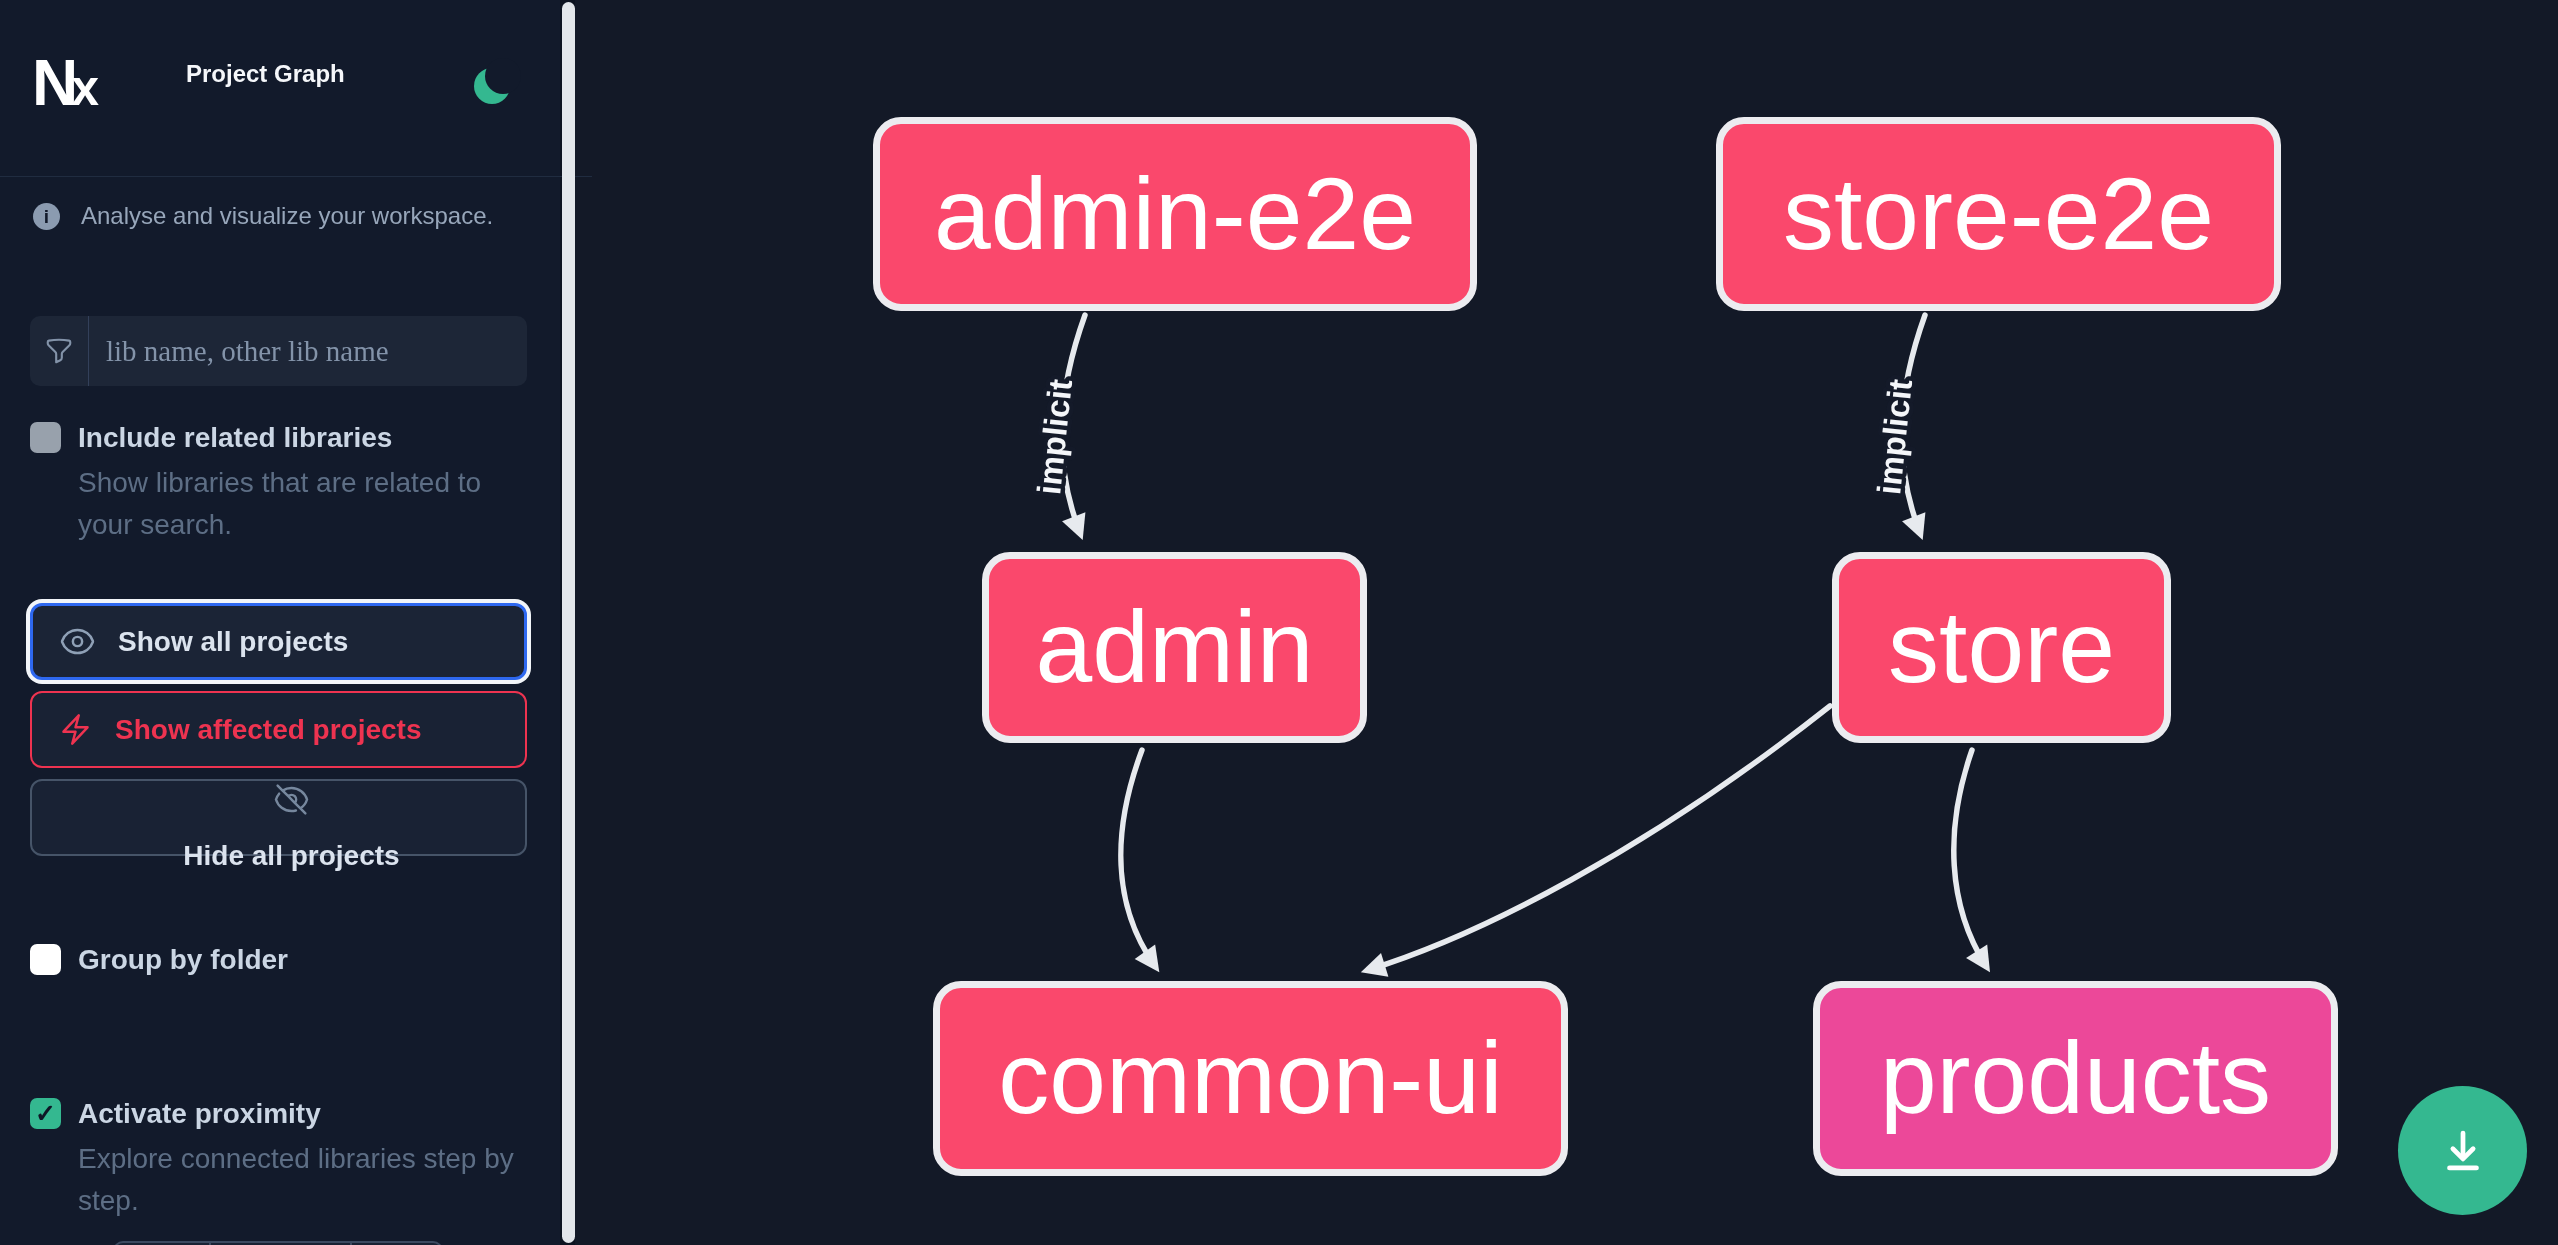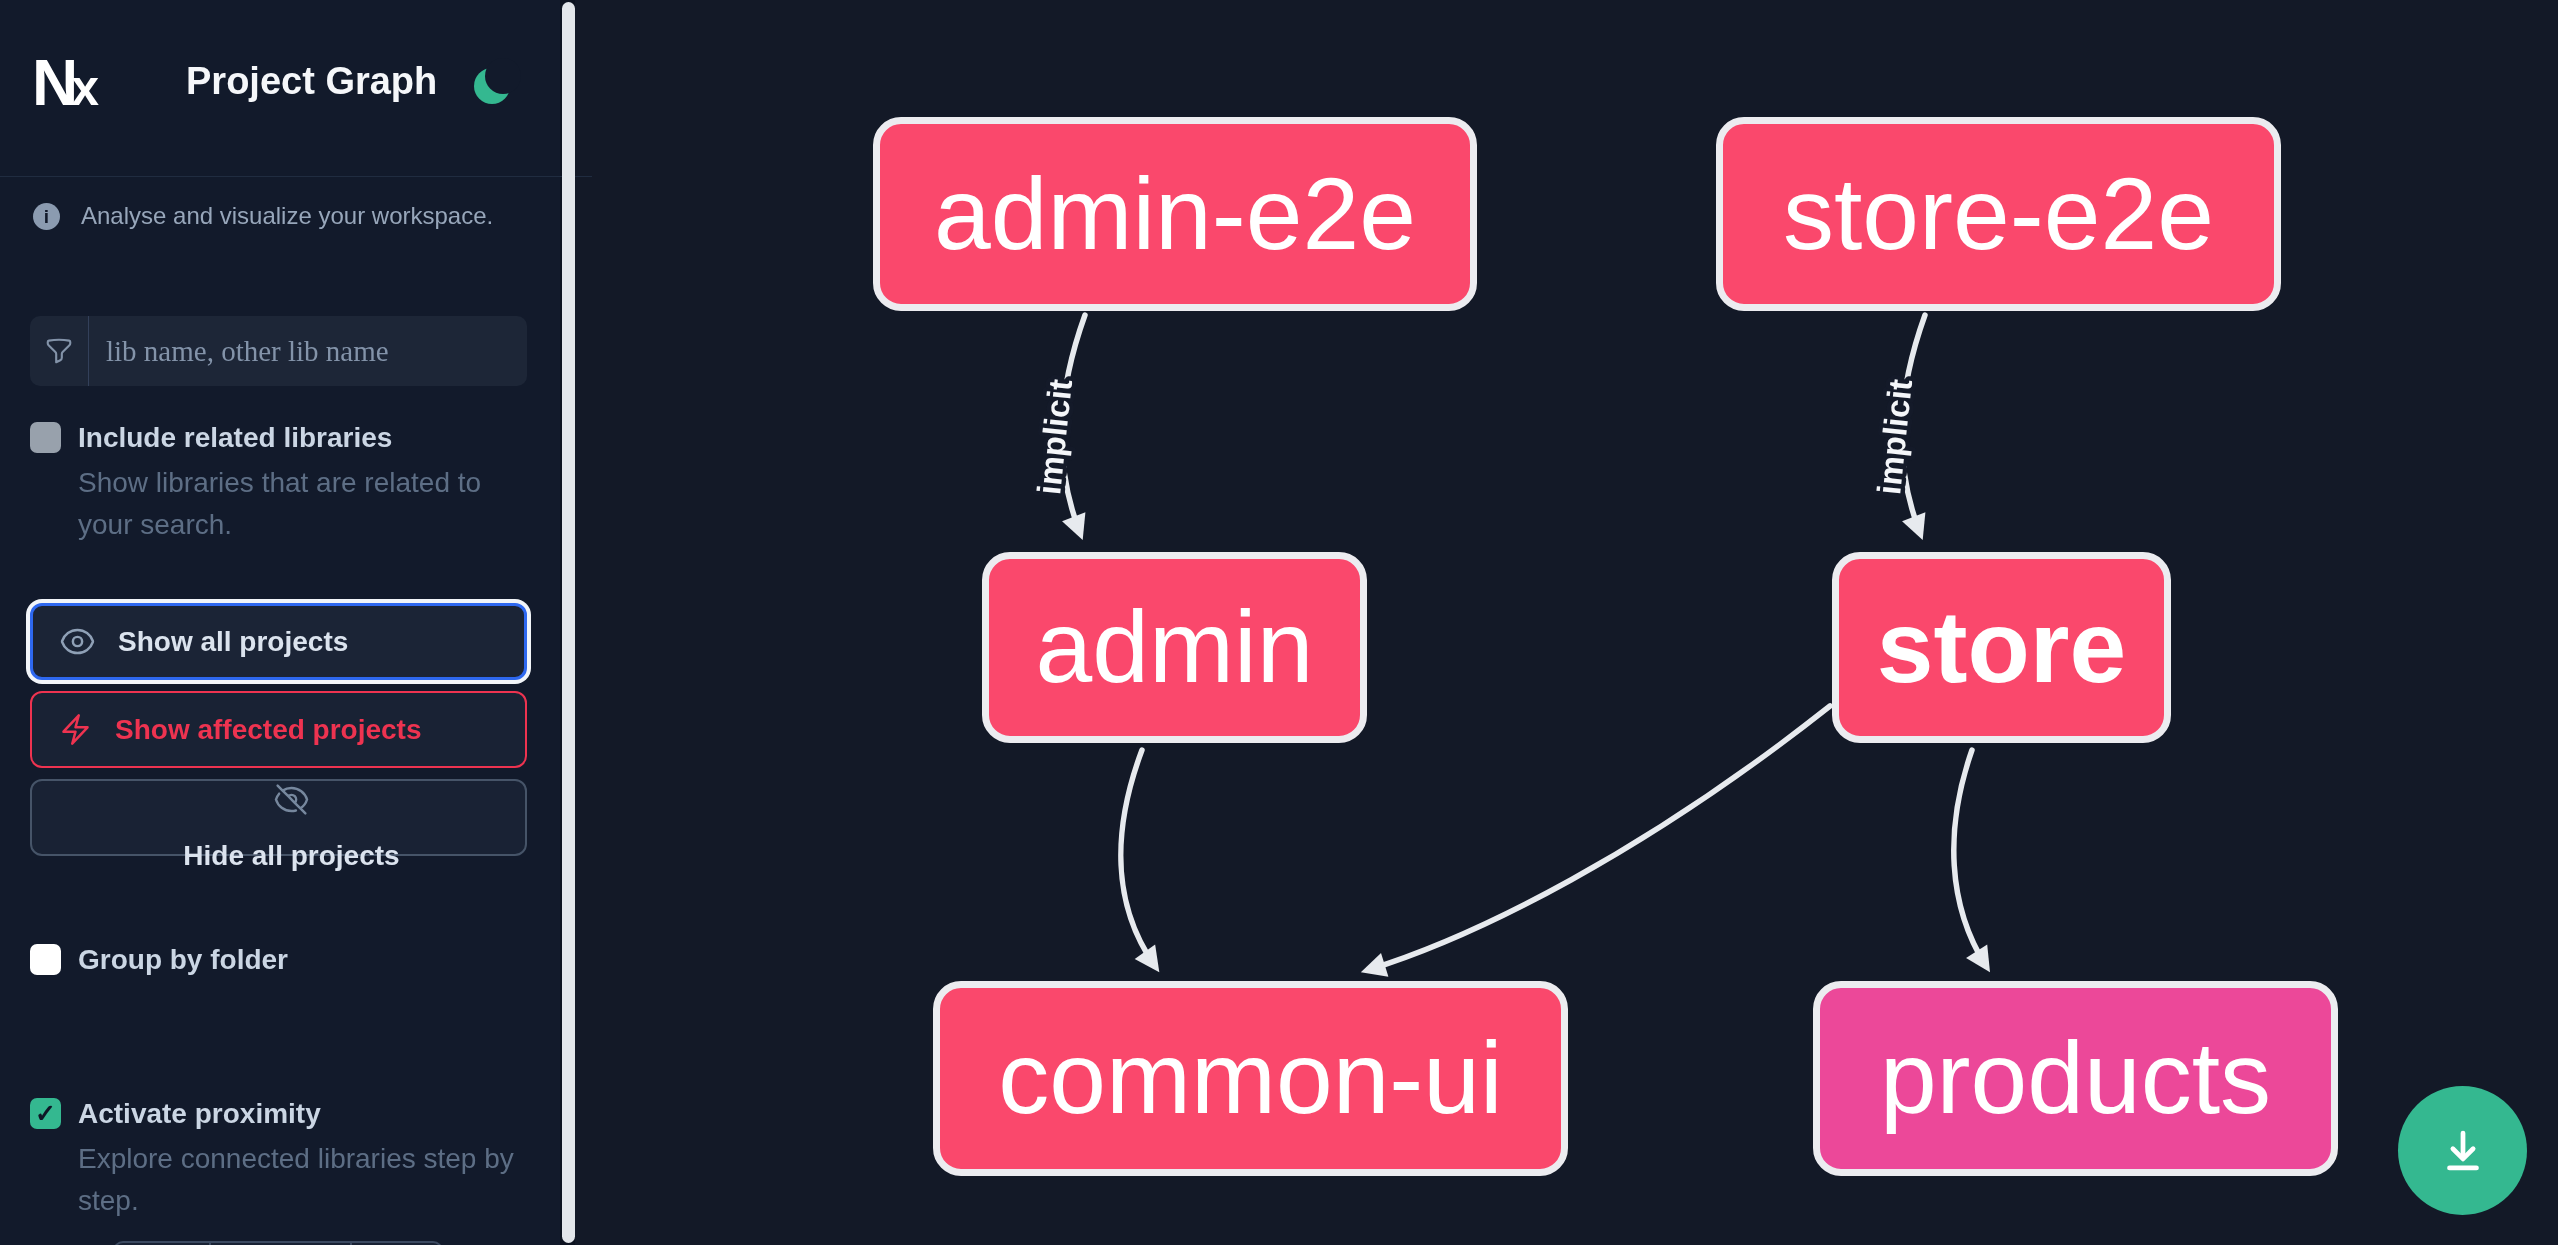--- a/index.html
+++ b/index.html
@@ -18,21 +18,21 @@
     font-size:102px;font-weight:400;letter-spacing:0;cursor:pointer;
   }
   .node.affected{background:#fa486c;}
   .node.normal{background:#ec4899;}
   
   .sidebar{position:absolute;left:0;top:0;width:560px;height:1245px;background:#121a2b;z-index:10;}
   .scrollbar{position:absolute;left:562px;top:2px;width:13px;height:1241px;border-radius:7px;background:#e3e6ea;z-index:11;cursor:pointer;}
   .header{position:absolute;left:0;top:0;width:560px;height:176px;border-bottom:1px solid #202c40;padding-left:32px;}
   .logo{position:absolute;left:32px;top:46px;color:#ffffff;font-weight:800;font-size:64px;letter-spacing:-5px;}
   .logo .x{font-size:50px;margin-left:-2px;}
-  .app-title{position:absolute;left:186px;top:60px;font-size:38px;font-weight:700;color:#f5f7fa;}
+  .app-title{position:absolute;left:186px;top:60px;font-size:24px;font-weight:700;color:#f5f7fa;}
   .moon{position:absolute;left:474px;top:68px;width:36px;height:36px;cursor:pointer;}
   .moon::before{content:"";position:absolute;left:0;top:0;width:36px;height:36px;border-radius:50%;background:#34b890;}
   .moon::after{content:"";position:absolute;left:11px;top:-10px;width:36px;height:36px;border-radius:50%;background:#121a2b;}
   .tagline-row{position:absolute;left:33px;top:202px;display:flex;gap:21px;align-items:center;width:500px;}
   .info-icon{flex:0 0 auto;width:27px;height:27px;border-radius:50%;background:#8b9bb0;color:#121a2b;
     font-size:19px;font-weight:800;text-align:center;line-height:28px;}
   .tagline{font-size:24px;color:#97a6ba;}
   
   .search{position:absolute;left:30px;top:316px;width:497px;height:70px;background:#1d2637;border-radius:10px;
     display:flex;align-items:center;box-sizing:border-box;}
@@ -91,21 +91,21 @@
       </g>
     <g id="edge-label-group">
         <text transform="translate(1066,438) rotate(-84)" text-anchor="middle" font-size="33" font-weight="700" font-family="&quot;Liberation Sans&quot;, sans-serif" fill="#f4f6f9" stroke="#141a29" stroke-width="9" stroke-linejoin="round" paint-order="stroke">implicit</text>
         <text transform="translate(1906,438) rotate(-84)" text-anchor="middle" font-size="33" font-weight="700" font-family="&quot;Liberation Sans&quot;, sans-serif" fill="#f4f6f9" stroke="#141a29" stroke-width="9" stroke-linejoin="round" paint-order="stroke">implicit</text>
       </g>
   </svg>
   <div id="node-group">
       <div class="node affected" style="left: 873px; top: 117px; width: 604px; height: 194px;">admin-e2e</div>
       <div class="node affected" style="left: 1716px; top: 117px; width: 565px; height: 194px;">store-e2e</div>
       <div class="node affected" style="left: 982px; top: 552px; width: 385px; height: 191px;">admin</div>
-      <div class="node affected" style="left: 1832px; top: 552px; width: 339px; height: 191px; font-weight: bold;">store</div>
+      <div class="node affected" style="left: 1832px; top: 552px; width: 339px; height: 191px;">store</div>
       <div class="node affected" style="left: 933px; top: 981px; width: 635px; height: 195px;">common-ui</div>
       <div class="node normal" style="left: 1813px; top: 981px; width: 525px; height: 195px;">products</div>
     </div>
 </div>
 
 <div class="sidebar">
 
   <div class="header">
     <div class="logo"><span>N</span><span class="x">x</span></div>
     <div class="app-title">Project Graph</div>

